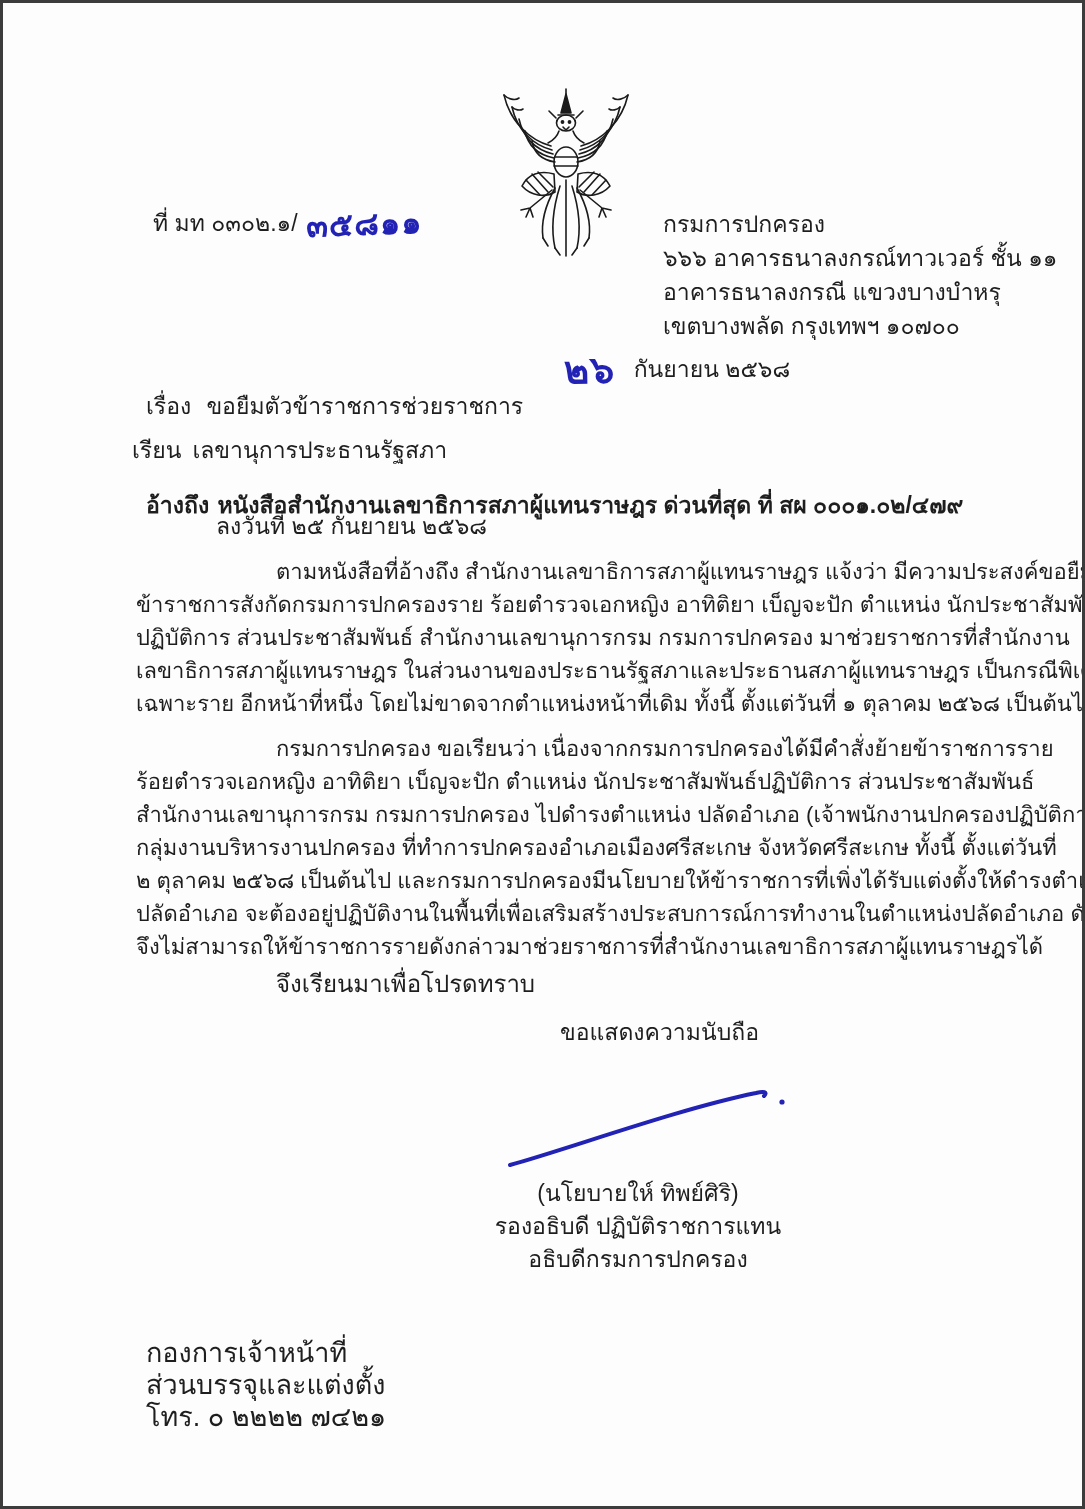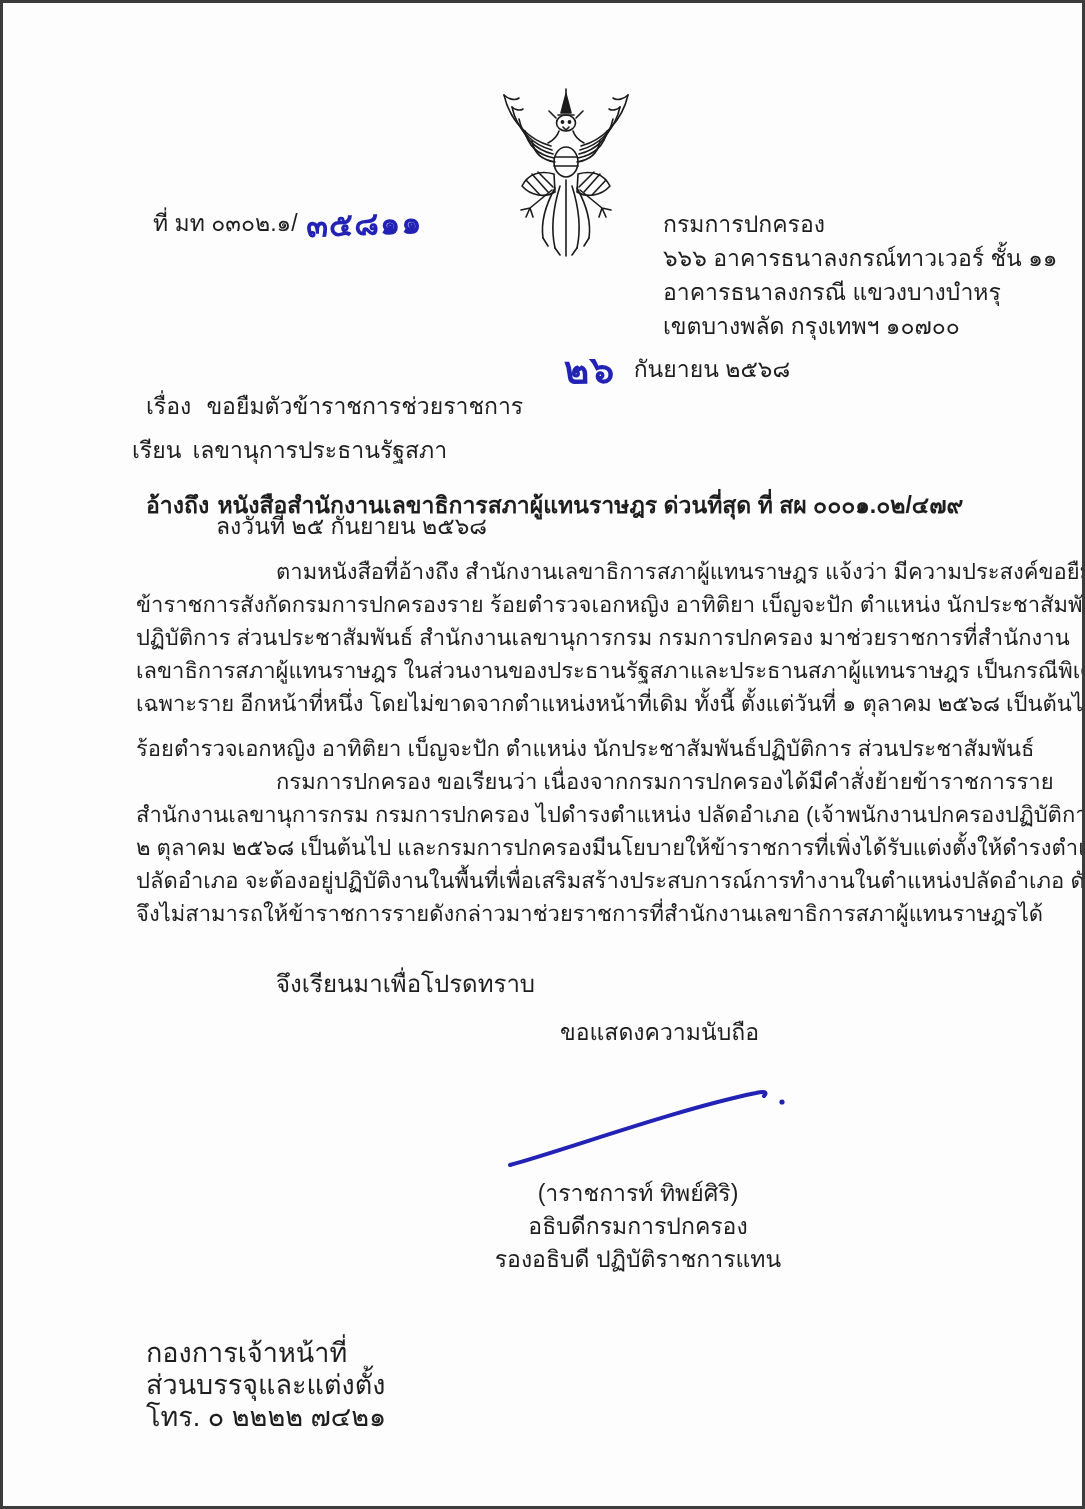--- a/index.html
+++ b/index.html
@@ -128,41 +128,42 @@
 
   <div class="para" style="top:552px;">
     <div class="pline indent">ตามหนังสือที่อ้างถึง สำนักงานเลขาธิการสภาผู้แทนราษฎร แจ้งว่า มีความประสงค์ขอยืมตัว</div>
     <div class="pline">ข้าราชการสังกัดกรมการปกครองราย ร้อยตำรวจเอกหญิง อาทิติยา เบ็ญจะปัก ตำแหน่ง นักประชาสัมพันธ์</div>
     <div class="pline">ปฏิบัติการ ส่วนประชาสัมพันธ์ สำนักงานเลขานุการกรม กรมการปกครอง มาช่วยราชการที่สำนักงาน</div>
     <div class="pline">เลขาธิการสภาผู้แทนราษฎร ในส่วนงานของประธานรัฐสภาและประธานสภาผู้แทนราษฎร เป็นกรณีพิเศษ</div>
     <div class="pline">เฉพาะราย อีกหน้าที่หนึ่ง โดยไม่ขาดจากตำแหน่งหน้าที่เดิม ทั้งนี้ ตั้งแต่วันที่ ๑ ตุลาคม ๒๕๖๘ เป็นต้นไป นั้น</div>
   </div>
 
   <div class="para" style="top:729px;">
+    <div class="pline indent">กรมการปกครอง ขอเรียนว่า เนื่องจากกรมการปกครองได้มีคำสั่งย้ายข้าราชการราย</div>
     <div class="pline">ร้อยตำรวจเอกหญิง อาทิติยา เบ็ญจะปัก ตำแหน่ง นักประชาสัมพันธ์ปฏิบัติการ ส่วนประชาสัมพันธ์</div>
-    <div class="pline indent">กรมการปกครอง ขอเรียนว่า เนื่องจากกรมการปกครองได้มีคำสั่งย้ายข้าราชการราย</div>
     <div class="pline">สำนักงานเลขานุการกรม กรมการปกครอง ไปดำรงตำแหน่ง ปลัดอำเภอ (เจ้าพนักงานปกครองปฏิบัติการ)</div>
+    <div class="pline">กลุ่มงานบริหารงานปกครอง ที่ทำการปกครองอำเภอเมืองศรีสะเกษ จังหวัดศรีสะเกษ ทั้งนี้ ตั้งแต่วันที่</div>
     <div class="pline">๒ ตุลาคม ๒๕๖๘ เป็นต้นไป และกรมการปกครองมีนโยบายให้ข้าราชการที่เพิ่งได้รับแต่งตั้งให้ดำรงตำแหน่ง</div>
     <div class="pline">ปลัดอำเภอ จะต้องอยู่ปฏิบัติงานในพื้นที่เพื่อเสริมสร้างประสบการณ์การทำงานในตำแหน่งปลัดอำเภอ ดังนั้น</div>
     <div class="pline">จึงไม่สามารถให้ข้าราชการรายดังกล่าวมาช่วยราชการที่สำนักงานเลขาธิการสภาผู้แทนราษฎรได้</div>
   </div>
 
   <div class="abs fs22" style="left:273px;top:969px;">จึงเรียนมาเพื่อโปรดทราบ</div>
 
   <div class="abs fs23" style="left:557px;top:1018px;">ขอแสดงความนับถือ</div>
 
   <svg class="abs" style="left:495px;top:1078px;" width="300" height="95" viewBox="0 0 300 95">
     <path d="M12,84 C70,68 180,28 258,12 C266,10 270,11 266,15" fill="none" stroke="#2222b4" stroke-width="4" stroke-linecap="round"></path>
     <circle cx="284" cy="21" r="2.6" fill="#2222b4"></circle>
   </svg>
 
   <div class="abs center-col sig-name" style="left:485px;top:1174px;width:300px;">
-    <div>(าราชการท์  ทิพย์ศิริ)</div>
+    <div>(นโยบายให์  ทิพย์ศิริ)</div>
+    <div>รองอธิบดี ปฏิบัติราชการแทน</div>
     <div>อธิบดีกรมการปกครอง</div>
-    <div>รองอธิบดี ปฏิบัติราชการแทน</div>
   </div>
 
   <div class="abs footer-block" style="left:143px;top:1334px;">
     <div>กองการเจ้าหน้าที่</div>
     <div>ส่วนบรรจุและแต่งตั้ง</div>
     <div>โทร. ๐ ๒๒๒๒ ๗๔๒๑</div>
   </div>
 
 </div>
 

